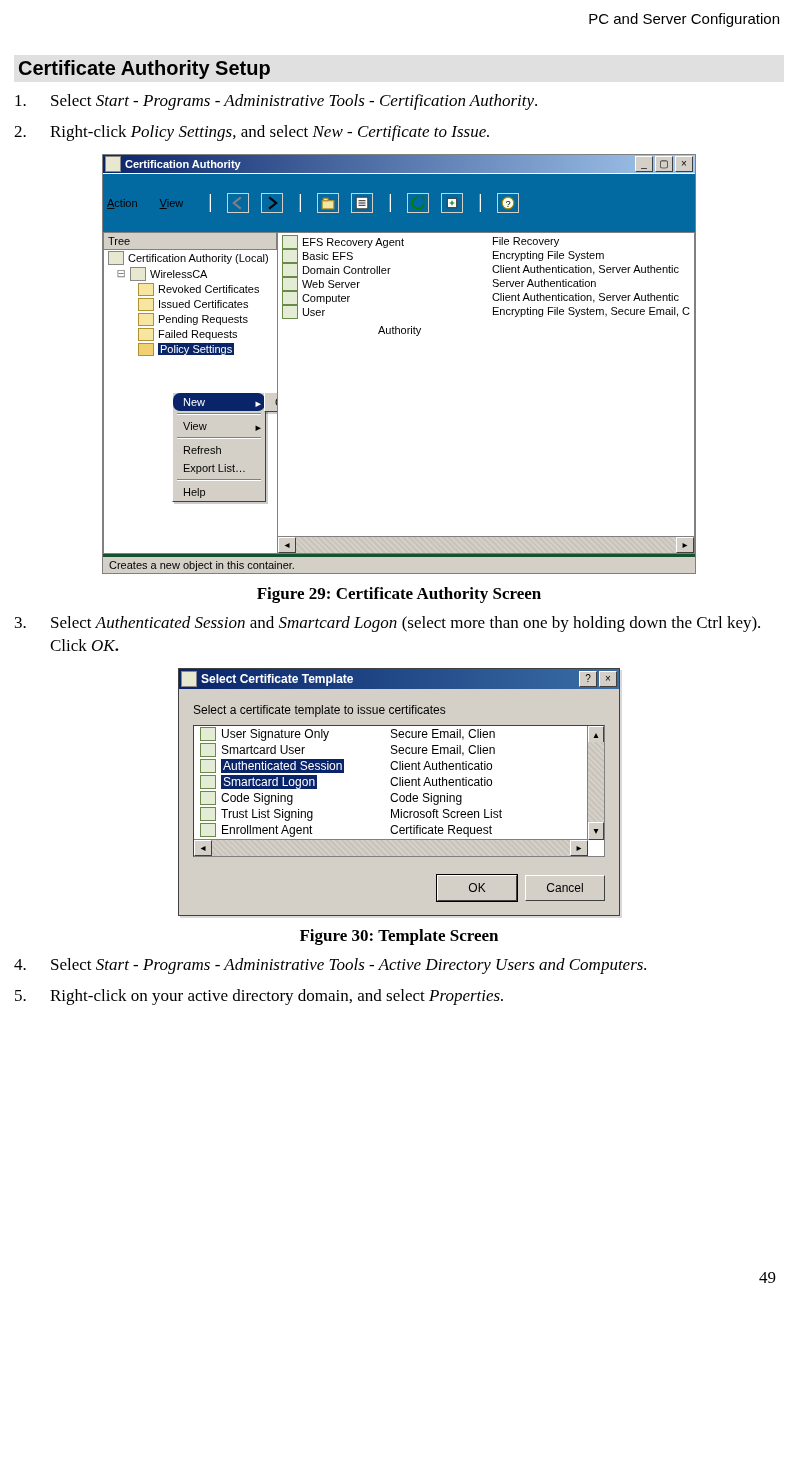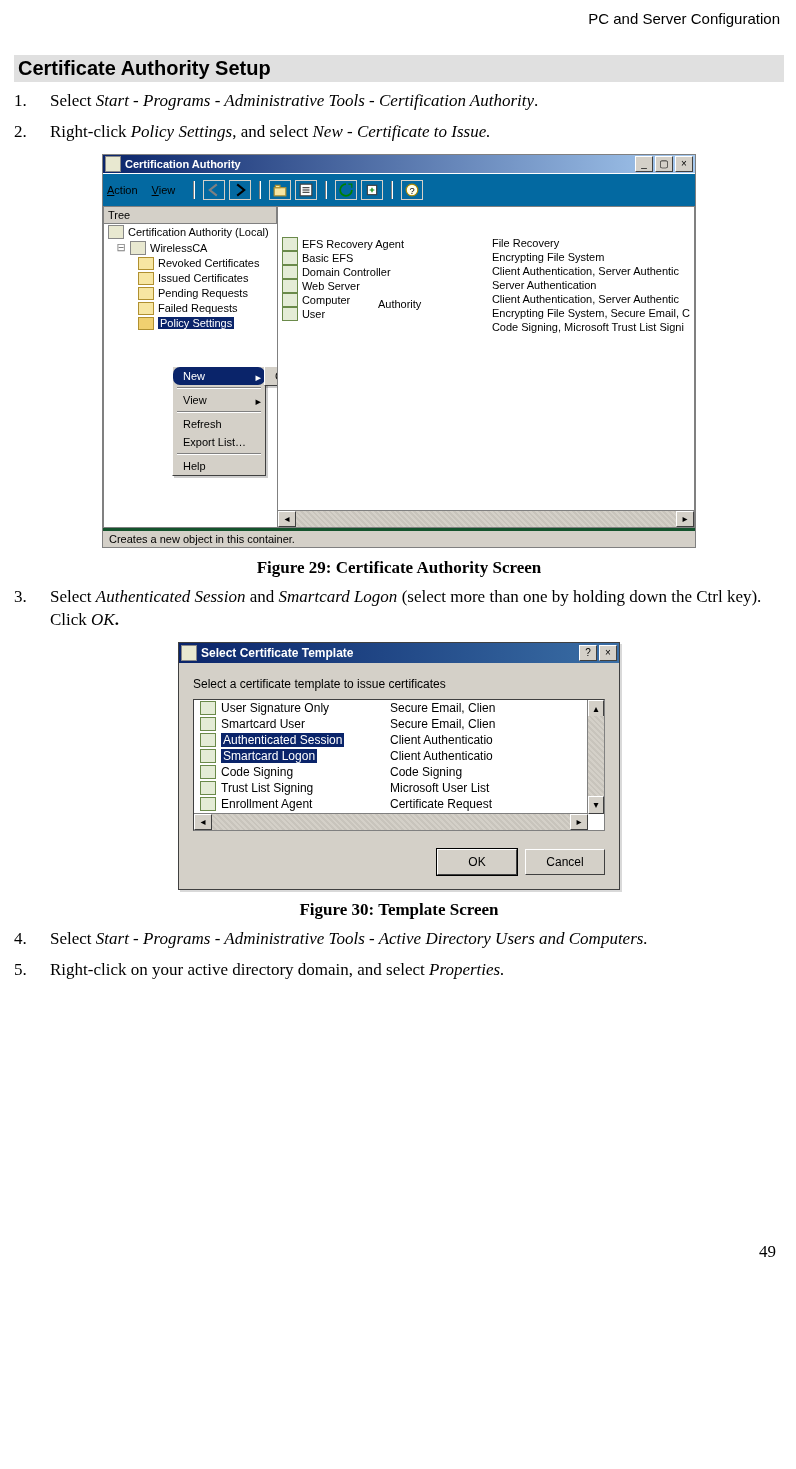--- a/index.html
+++ b/index.html
@@ -82,21 +82,21 @@
     border: 1px solid #888;
   }
   .titlebar .t-text { font-weight: bold; flex: 1; }
   .winbtn {
     width: 16px; height: 14px; background: #d4d0c8;
     border: 1px solid #fff; border-right-color:#404040; border-bottom-color:#404040;
     margin-left: 2px; display: inline-flex; align-items: center; justify-content: center;
     font-size: 10px; color:#000; font-family: Arial;
   }
   .menubar {
-    display: flex; align-items: center; padding: 6px 4px; gap: 4px;
+    display: flex; align-items: center; padding: 19px 4px; gap: 12px;
     border-top: 1px solid #fff; border-bottom: 1px solid #808080;
   }
   .menubar .mtxt { margin-right: 10px; }
   .menubar .u { text-decoration: underline; }
   .menubar .sep { width:1px; height:18px; background:#808080; border-right:1px solid #fff; margin:0 4px; }
   .tbtn {
     width: 20px; height: 18px; border: 1px solid #d4d0c8;
     display:inline-flex; align-items:center; justify-content:center;
   }
   .tbtn svg { width:14px; height:14px; }
@@ -111,21 +111,21 @@
   .dash { width:10px; text-align:center; color:#808080; }
   .fold { width:14px; height:11px; background:#f7e6a2; border:1px solid #b09030; }
   .fold.open { background:#f0d070; }
   .cert-ico { width:14px; height:12px; background:#e8e8d0; border:1px solid #888; }
   .tree-row.sel span.lbl { background:#0a246a; color:#fff; padding:0 2px; }
   .rightpane { flex:1; display:flex; flex-direction:column; position:relative; }
   .rightcols { display:flex; }
   .rightcols .colhead:first-child { width: 210px; }
   .rightcols .colhead:last-child { flex:1; }
   .rightbody { flex:1; position:relative; overflow:hidden; }
-  .rlist { padding:2px 0;margin-top:28px; }
+  .rlist { padding:2px 0; }
   .rrow { display:flex; font-size:11px; padding:0 4px; white-space:nowrap; }
   .rrow .c1 { width:210px; display:flex; align-items:center; gap:4px; }
   .rrow .c2 { flex:1; overflow:hidden; }
   .tpl-ico { width:14px; height:12px; background:#e4ecd6; border:1px solid #6a8a4a; display:inline-block; }
   
   .ctx {
     position:absolute; left:68px; top:142px; background:#d4d0c8;
     border:1px solid #404040; border-top-color:#fff; border-left-color:#fff;
     font-size:11px; width:92px; box-shadow:2px 2px 0 rgba(0,0,0,.2);
   }
@@ -342,26 +342,20 @@
                     <span>User</span>
                   </div>
                   <div class="c2">Encrypting File System, Secure Email, C</div>
                 </div>
                 <div class="rrow">
                   <div class="c1">
                     <span></span>
                   </div>
                   <div class="c2"></div>
                 </div>
-                <div class="rrow">
-                  <div class="c1">
-                    <span></span>
-                  </div>
-                  <div class="c2">Code Signing, Microsoft Trust List Signi</div>
-                </div>
               </div>
             <div style="position:absolute; left:100px; top:91px; font-size:11px;">Authority</div>
           </div>
           <div class="hscroll">
             <div class="arr">◂</div>
               <div class="bar"></div>
               <div class="arr">▸</div>
           </div>
         </div>
       </div>
@@ -420,21 +414,21 @@
                 <span class="tpl-ico"></span>
                 <span class="lbl">Code Signing</span>
               </div>
               <div class="lc2">Code Signing</div>
             </div>
             <div class="lrow">
               <div class="lc1">
                 <span class="tpl-ico"></span>
                 <span class="lbl">Trust List Signing</span>
               </div>
-              <div class="lc2">Microsoft User List</div>
+              <div class="lc2">Microsoft Screen List</div>
             </div>
             <div class="lrow">
               <div class="lc1">
                 <span class="tpl-ico"></span>
                 <span class="lbl">Enrollment Agent</span>
               </div>
               <div class="lc2">Certificate Request</div>
             </div>
           </div>
         <div class="vscroll">

